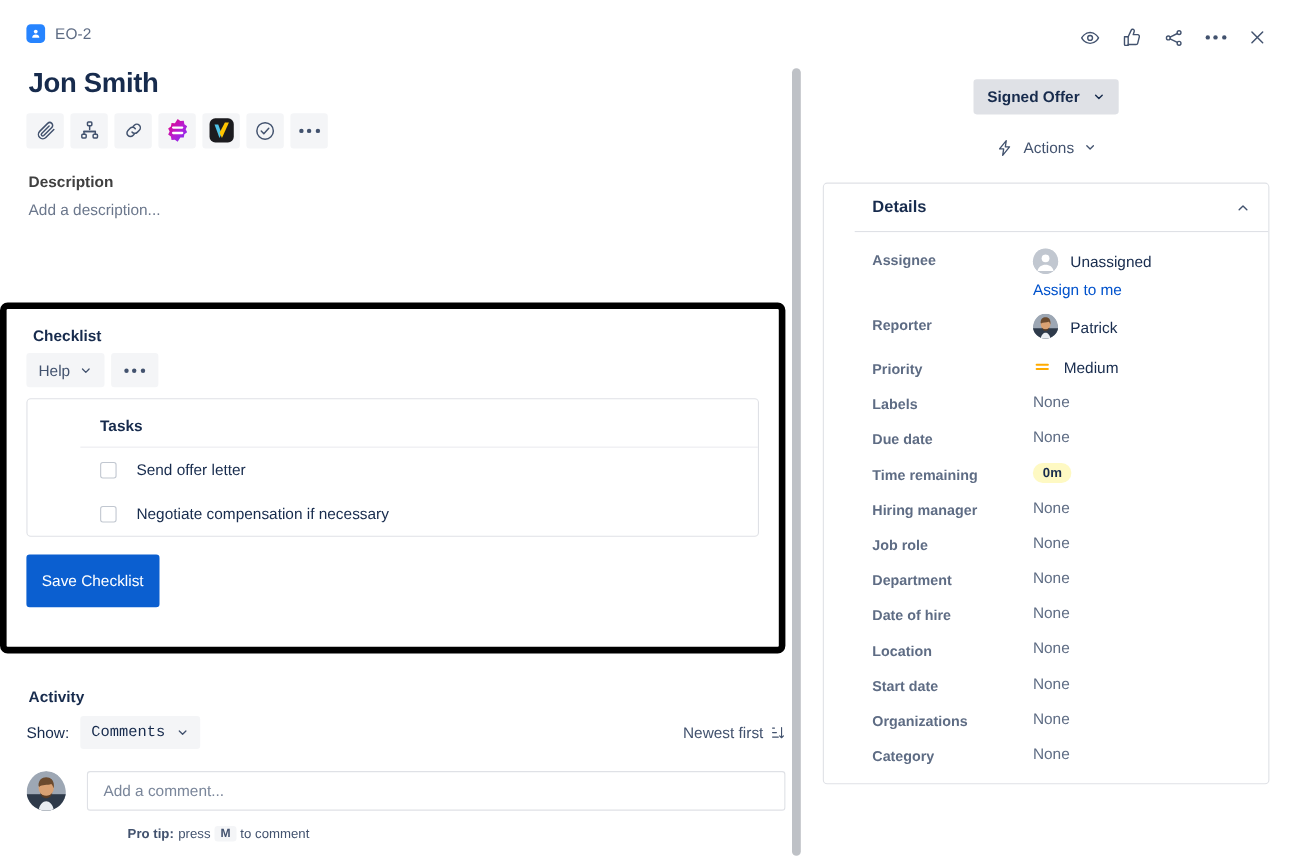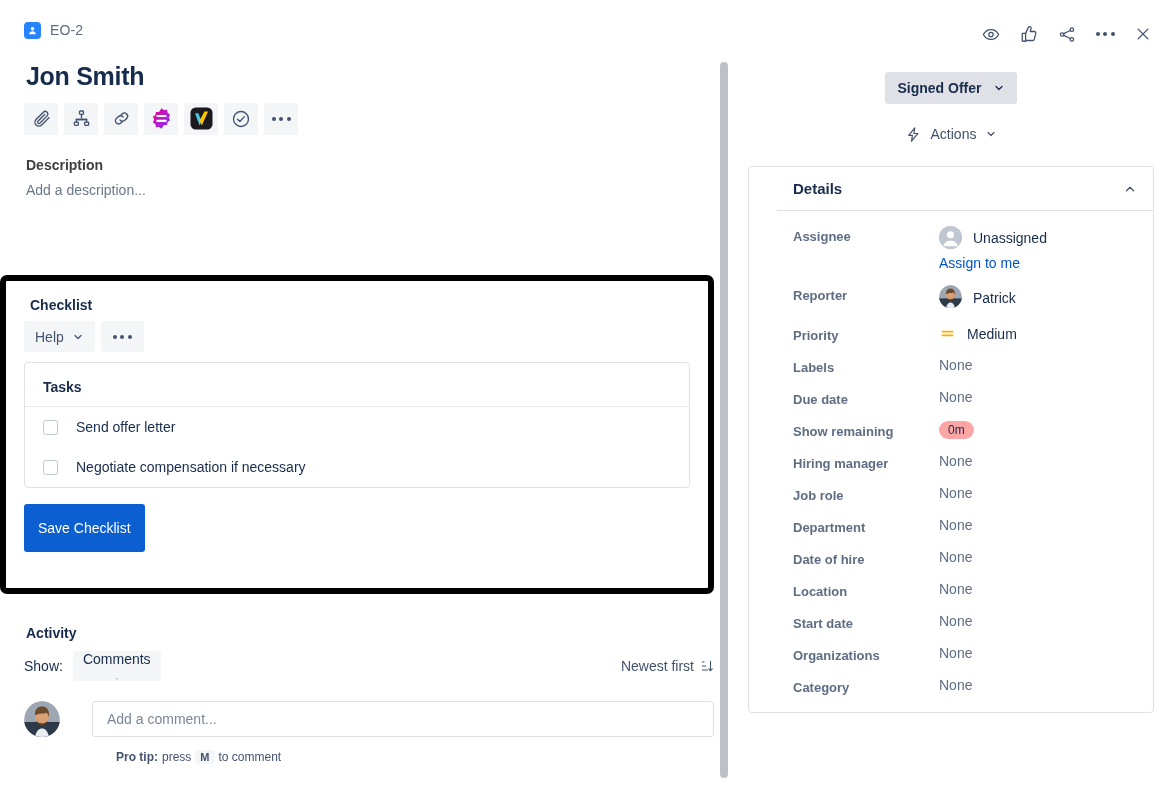--- a/index.html
+++ b/index.html
@@ -80,20 +80,21 @@
   .more-btn {
     width: 43px; height: 31px; border-radius: 3px; background: #F4F5F7;
     display: flex; align-items: center; justify-content: center; border: none; cursor: pointer;
   }
   .chev { display:block; }
 
   .tasks-card {
     margin-top: 10px;
     border: 1px solid #DFE1E6; border-radius: 4px;
     background: #fff;
+    padding-left: 48px;
   }
   .tasks-head {
     font-size: 14px; font-weight: 700; color: #172B4D;
     padding: 16px 18px 11px 18px;
     border-bottom: 1px solid #EBECF0;
     margin: 0 0 0 0;
   }
   .task-row {
     display: flex; align-items: center; gap: 18px;
     padding: 12px 18px; cursor: pointer;
@@ -116,28 +117,28 @@
 
   
   .activity { position: absolute; left: 24px; top: 625px; width: 690px; }
   .act-title { font-size: 14px; font-weight: 700; color: #172B4D; margin: 0 0 10px 2px; }
   .act-row { display: flex; align-items: center; height: 30px; }
   .show-lbl { font-size: 14px; color: #172B4D; margin-right: 10px; }
   .show-sel {
     display: flex; align-items: center; gap: 10px;
     background: #F4F5F7; border: none; border-radius: 3px;
     height: 30px; padding: 0 10px; font-size: 14px; color: #172B4D;
-    cursor: pointer; font-family: Liberation Sans, sans-serif; flex-direction: column;
+    cursor: pointer; font-family: Liberation Mono, monospace;
   }
   .sort-btn {
     margin-left: auto; display: flex; align-items: center; gap: 6px;
     background: none; border: none; font-size: 14px; color: #42526E;
     cursor: pointer; font-family: inherit; padding: 0;
   }
-  .comment-row { display: flex; align-items: flex-start; gap: 32px; margin-top: 20px; }
+  .comment-row { display: flex; align-items: flex-start; gap: 19px; margin-top: 20px; }
   .comment-box {
     flex: 1; height: 36px; border: 1px solid #DFE1E6; border-radius: 3px;
     background: #fff; display: flex; align-items: center; padding: 0 14px;
     font-size: 14px; color: #7A869A; cursor: text;
   }
   .protip { font-size: 12px; color: #42526E; margin: 9px 0 0 92px; display: flex; align-items: center; gap: 4px; }
   .protip b { font-weight: 700; }
   .kbd {
     display: inline-block; background: #F4F5F7; border-radius: 3px;
     padding: 1px 5px; font-size: 11px; font-weight: 700; color: #42526E;
@@ -195,21 +196,21 @@
 
   .det-list { padding: 8px 0 10px 0; }
   .det-row { display: flex; align-items: flex-start; padding: 7px 16px; min-height: 30px; }
   .det-key {
     width: 146px; flex: 0 0 146px; font-size: 13px; font-weight: 700;
     color: #5E6C84; padding-top: 3px;
   }
   .det-val { flex: 1; font-size: 14px; color: #172B4D; display: flex; align-items: center; gap: 11px; }
   .det-val.none { color: #5E6C84; }
   .assign-link { color: #0052CC; font-size: 14px; cursor: pointer; margin: 6px 0 0 0; display: block; }
-  .pill { background: #fca5a5; border-radius: 10px; padding: 2px 9px; font-size: 12px; font-weight: 400; color: #172B4D; }
+  .pill { background: #fef9c3; border-radius: 10px; padding: 2px 9px; font-size: 12px; font-weight: 700; color: #172B4D; }
   .av-ph {
     width: 23px; height: 23px; border-radius: 50%; background: #C1C7D0;
     display: flex; align-items: flex-end; justify-content: center; overflow: hidden; flex: 0 0 23px;
   }
 </style>
 </head>
 <body>
 
 <div class="app">
 
@@ -504,21 +505,21 @@
             <div class="det-key">Labels</div>
             <div class="det-val none">None</div>
           </div>
 
           <div class="det-row">
             <div class="det-key">Due date</div>
             <div class="det-val none">None</div>
           </div>
 
           <div class="det-row">
-            <div class="det-key">Show remaining</div>
+            <div class="det-key">Time remaining</div>
             <div class="det-val">
               <span class="pill">0m</span>
             </div>
           </div>
 
           <div class="det-row">
             <div class="det-key">Hiring manager</div>
             <div class="det-val none">None</div>
           </div>
 

